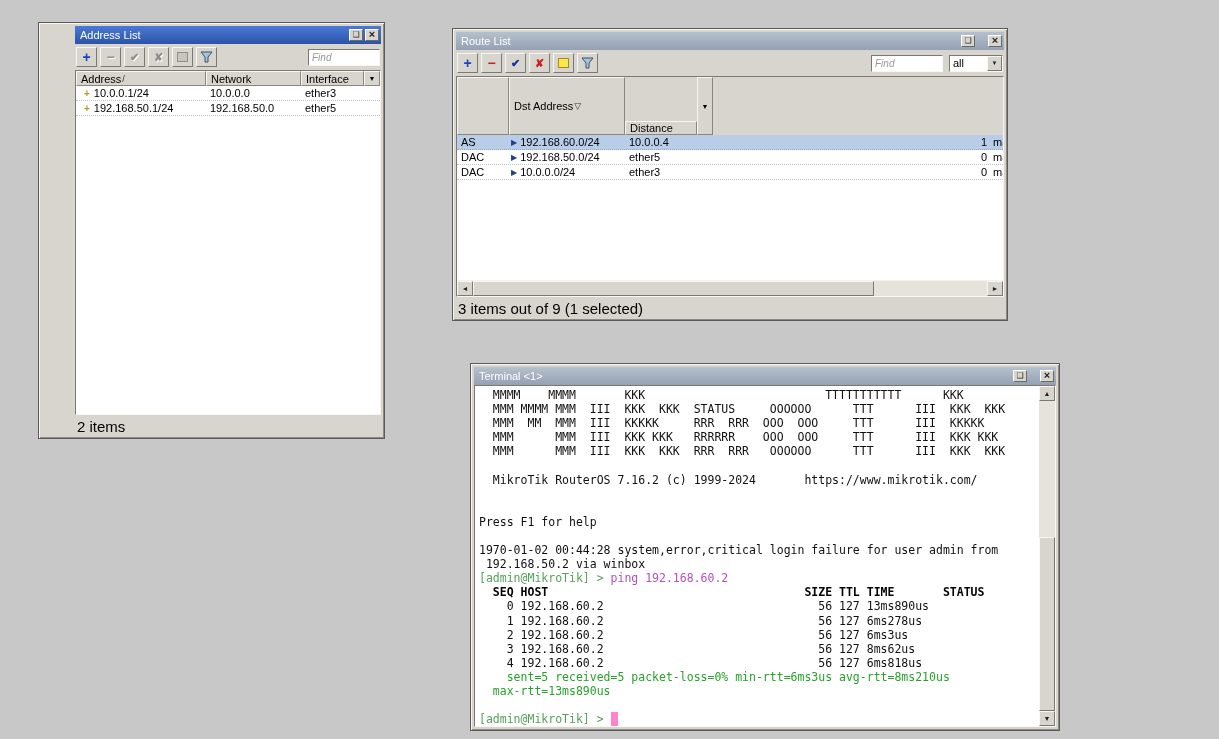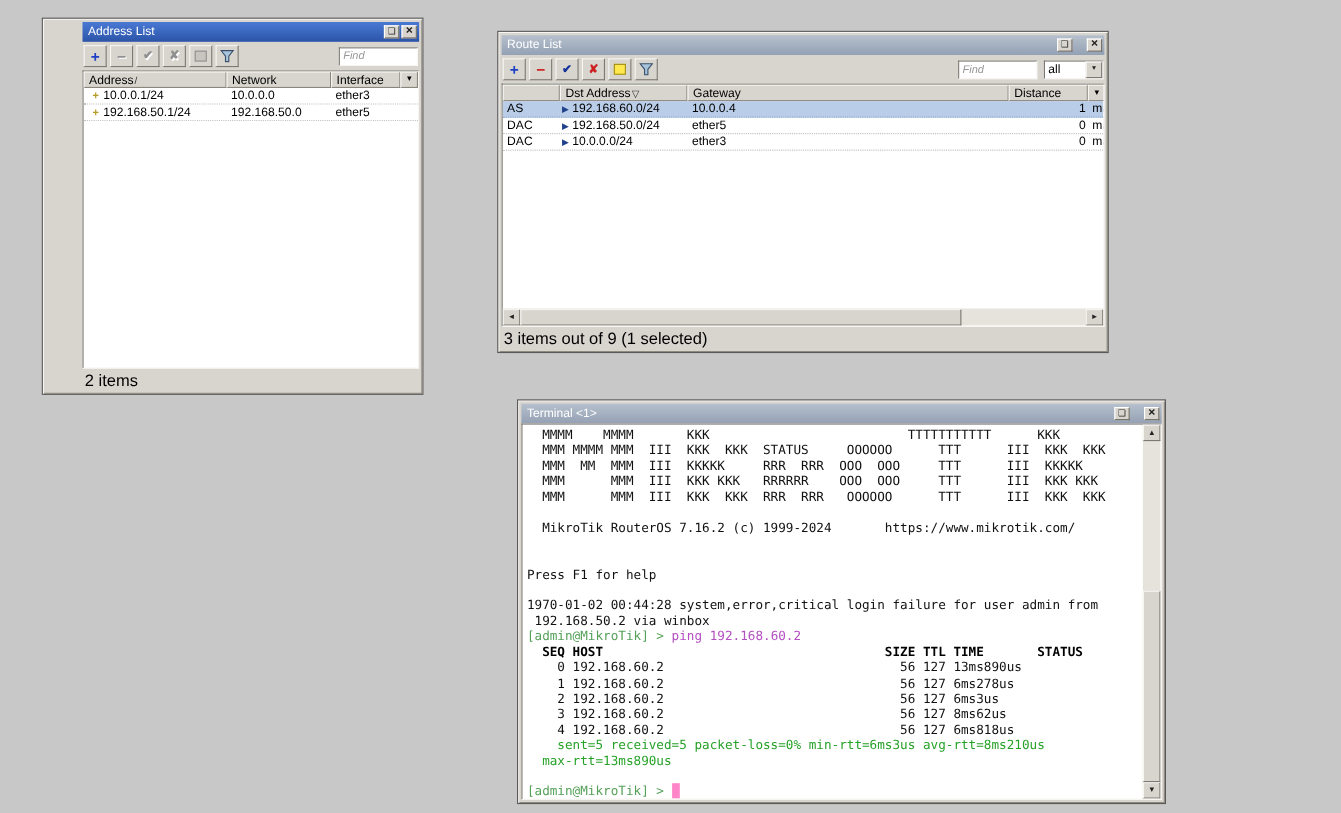--- a/index.html
+++ b/index.html
@@ -49,21 +49,21 @@
         display:flex;flex-direction:column;}
   .thead{flex:0 0 15px;display:flex;background:#d8d5cf;}
   .th{background:#d8d5cf;border:1px solid;border-color:#f7f6f3 #8a867c #8a867c #f7f6f3;
       font-size:11px;display:flex;align-items:center;padding:0 4px;white-space:nowrap;
       overflow:hidden;gap:1px;}
   .sortg{font-size:9px;color:#333;}
   .th-drop{padding:0;justify-content:center;}
   .th-drop .dg{font-size:7px;}
 
   .ha1{flex:0 0 130px;} .ha2{flex:0 0 95px;} .ha3{flex:1 1 auto;}
-  .hr0{flex:0 0 52px;} .hr1{flex:0 0 116px;} .hr2{flex:0 0 292px;} .hr3{flex:0 0 72px;}
+  .hr0{flex:0 0 52px;} .hr1{flex:0 0 116px;} .hr2{flex:0 0 292px;} .hr3{flex:0 0 72px;margin-top:44px;}
   .hdrop{flex:0 0 16px;}
 
   .lrow{display:flex;flex:0 0 15px;height:15px;align-items:center;font-size:11px;
         border-bottom:1px dotted #c2c2c2;white-space:nowrap;}
   .lrow.selected{background:#b9cde9;border-bottom-color:#93abc9;}
   .cell{overflow:hidden;white-space:nowrap;flex:0 0 auto;display:flex;align-items:center;height:100%;}
   .ca1{flex-basis:130px;padding-left:8px;}
   .ca2{flex-basis:95px;padding-left:4px;}
   .ca3{flex:1 1 auto;padding-left:4px;}
   .cr0{flex-basis:52px;padding-left:4px;}
@@ -100,21 +100,21 @@
            display:flex;flex-direction:column;}
   .vtrack{flex:1;position:relative;}
   .vthumb{position:absolute;left:0;right:0;bottom:0;height:56%;background:#d8d5cf;
           border:1px solid;border-color:#f7f6f3 #7d7972 #7d7972 #f7f6f3;}
 </style>
 </head>
 <body>
 
 <div>
 
-  <div class="win" id="win-address" style="left:38px;top:16px;width:347px;height:343px;padding-left:36px;">
+  <div class="win" id="win-address" style="left:38px;top:22px;width:347px;height:417px;padding-left:36px;">
     <div class="titlebar active">
       <span class="title">Address List</span>
       <span class="winbtn">❏</span>
       <span class="winbtn x">×</span>
     </div>
     <div class="toolbar">
       <button class="tbtn">
           <span class="g blue">+</span>
         </button>
       <button class="tbtn">
@@ -209,23 +209,20 @@
           </span>
       </div>
     </div>
     <div class="grid">
       <div class="thead">
         <div class="th hr0"></div>
         <div class="th hr1">
           <span>Dst Address</span>
           <span class="sortg">▽</span>
         </div>
-        <div class="th hr2">
-            <span>Gateway</span>
-          </div>
         <div class="th hr3">
             <span>Distance</span>
           </div>
         <div class="th hdrop th-drop">
             <span class="dg">▼</span>
           </div>
       </div>
       <div id="route-rows">
           <div class="lrow selected">
             <div class="cell cr0">AS</div>

